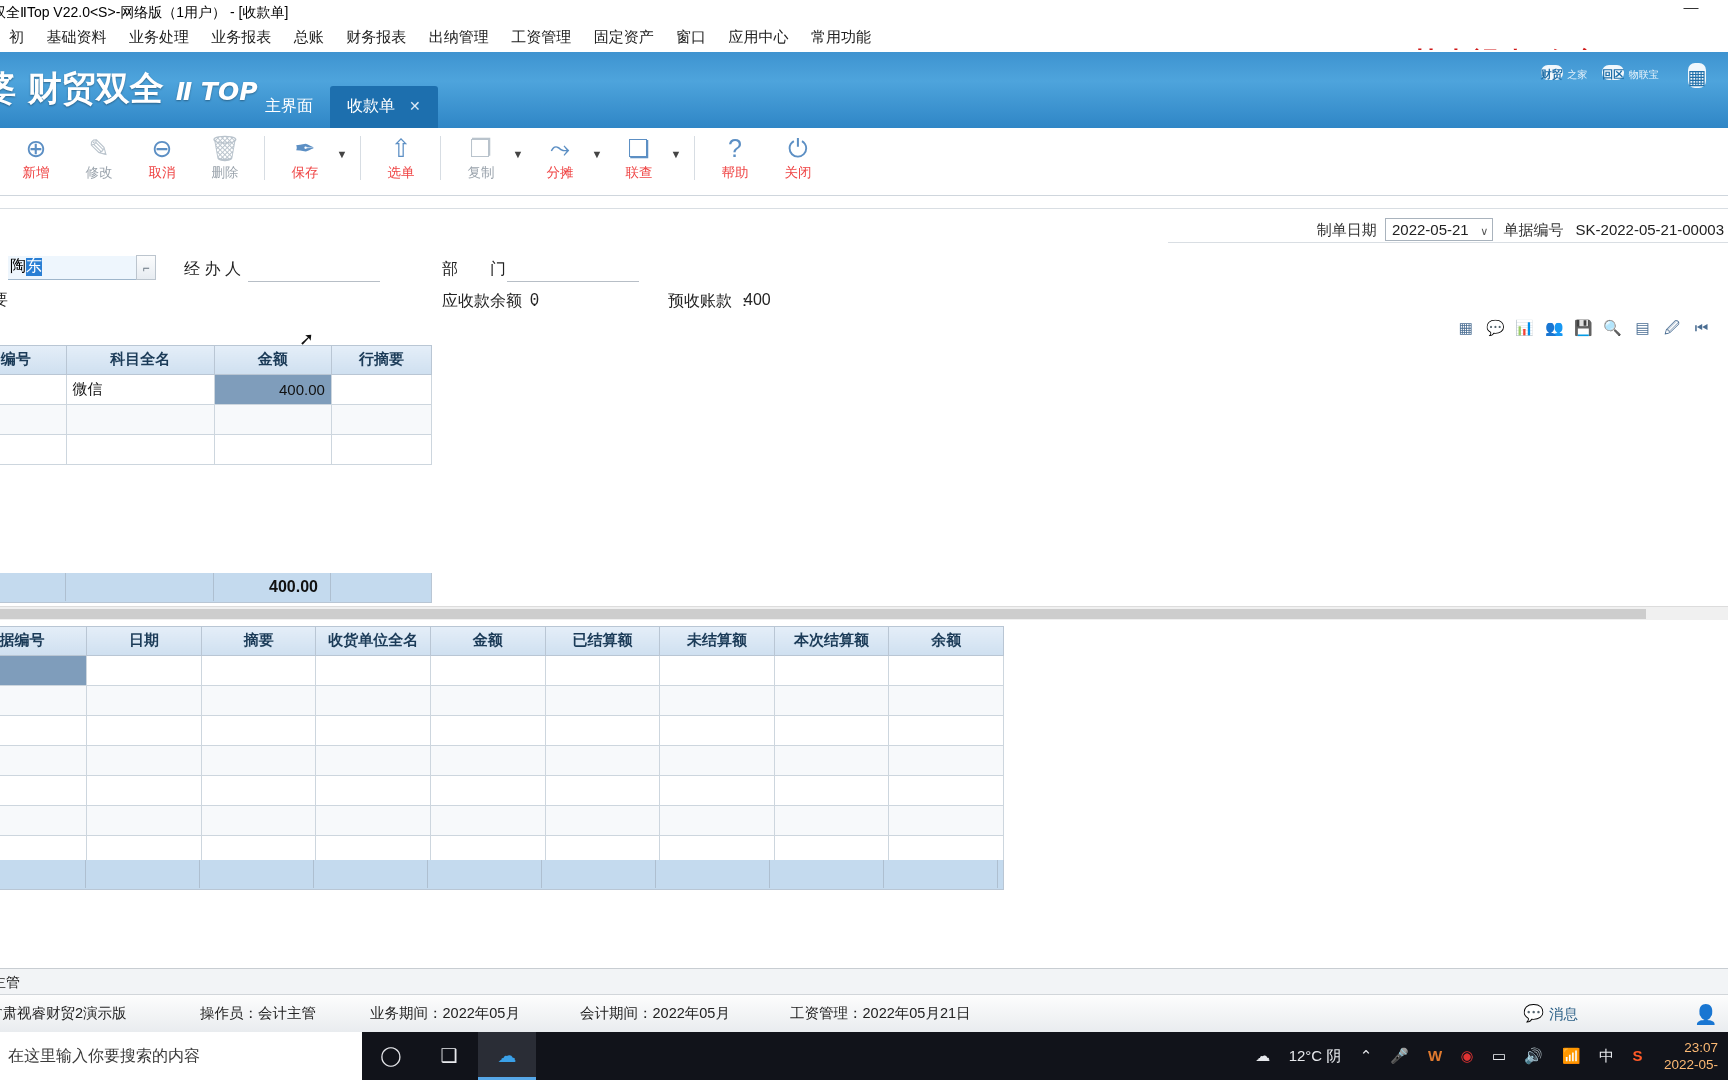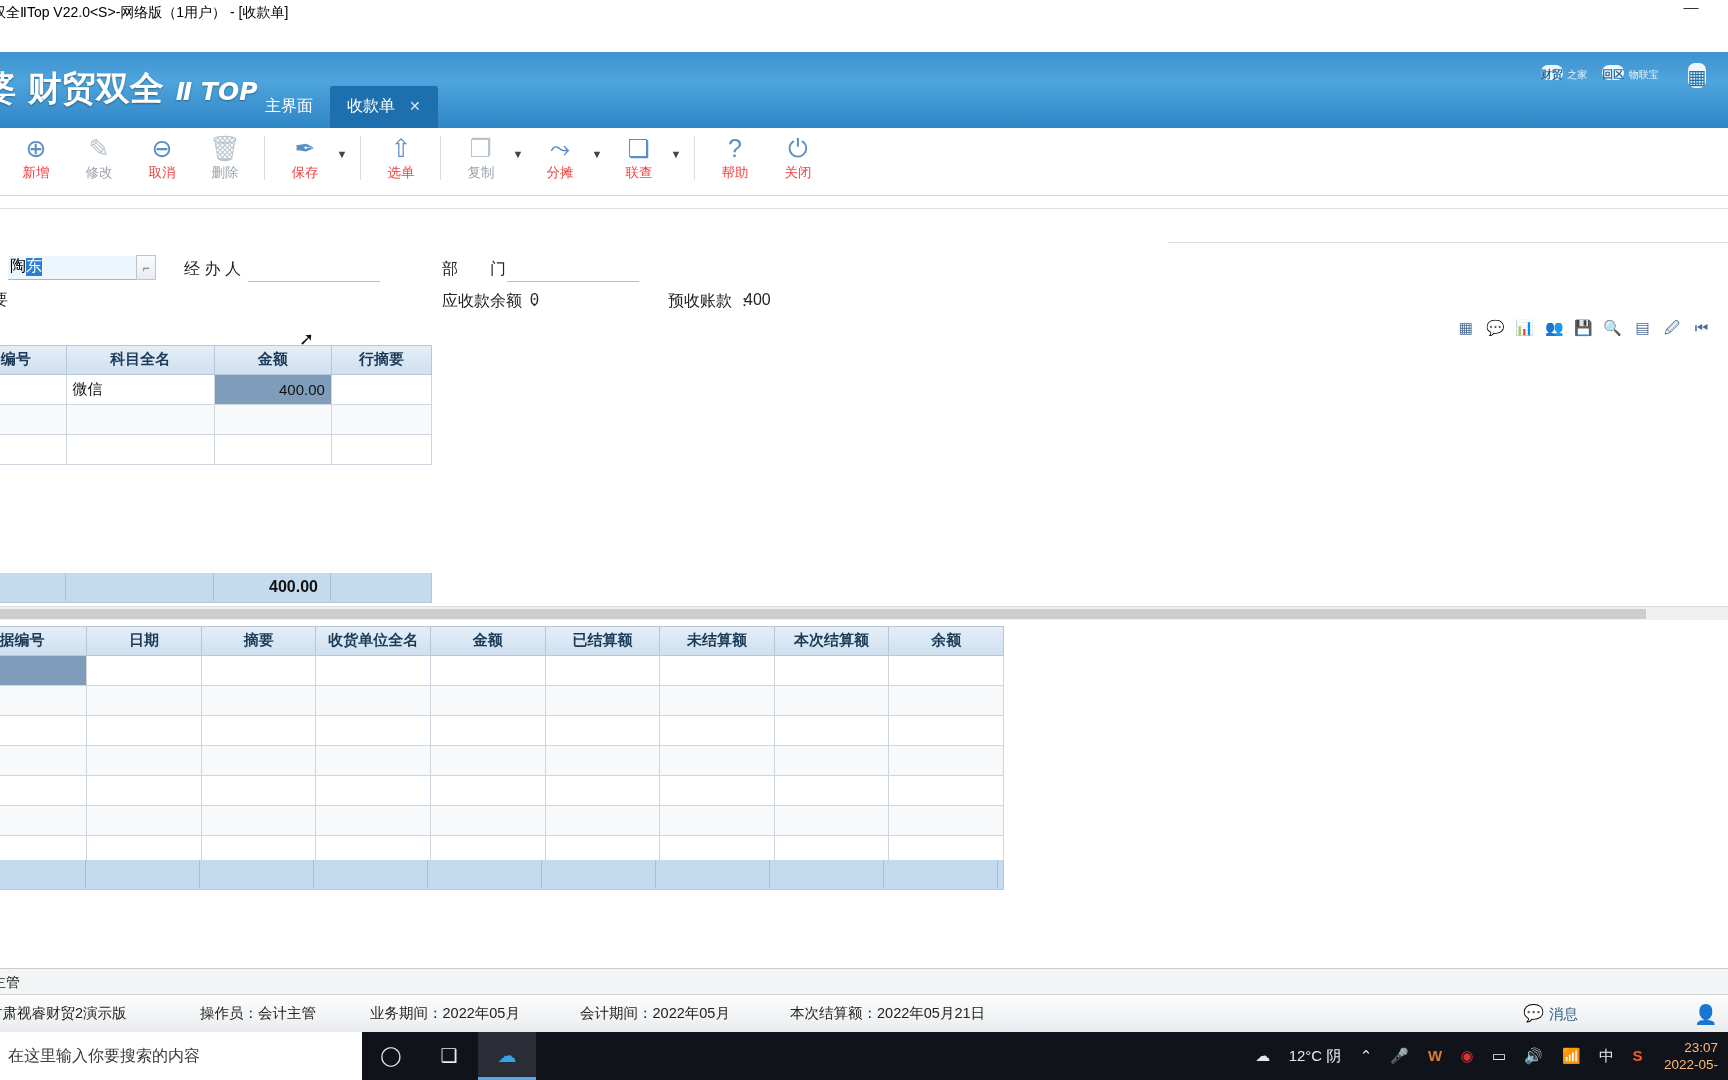--- a/index.html
+++ b/index.html
@@ -231,20 +231,35 @@
 </head>
 <body>
 
 <div id="app">
 
   <div class="titlebar">
     <span class="ttext">双全ⅡTop V22.0&lt;S&gt;-网络版（1用户） - [收款单]</span>
   </div>
   <div class="win-min">—</div>
 
+  <div class="menubar">
+    <span class="mitem">初</span>
+    <span class="mitem">基础资料</span>
+    <span class="mitem">业务处理</span>
+    <span class="mitem">业务报表</span>
+    <span class="mitem">总账</span>
+    <span class="mitem">财务报表</span>
+    <span class="mitem">出纳管理</span>
+    <span class="mitem">工资管理</span>
+    <span class="mitem">固定资产</span>
+    <span class="mitem">窗口</span>
+    <span class="mitem">应用中心</span>
+    <span class="mitem">常用功能</span>
+    <span class="brandtext">甘肃视睿 陶东 15719333</span>
+  </div>
 
   <div class="banner">
     <div class="logo">
       <span>婆 财贸双全</span>
       <span class="sub">Ⅱ TOP</span>
     </div>
     <div class="tabs">
       <span class="tab"><span>主界面</span></span><span class="tab active"><span>收款单</span><span class="x">✕</span></span>
     </div>
     <div class="banner-icons">
@@ -263,20 +278,29 @@
     </div>
   </div>
 
   <div class="toolbar">
     <span style="display:inline-block;width:0px;"></span>
     <span class="tbtn"><span class="ic">⊕</span><span class="lb">新增</span></span><span class="tbtn dim"><span class="ic">✎</span><span class="lb">修改</span></span><span class="tbtn"><span class="ic">⊖</span><span class="lb">取消</span></span><span class="tbtn dim"><span class="ic">🗑</span><span class="lb">删除</span></span><span class="tsep"></span><span class="tbtn"><span class="ic">✒</span><span class="lb">保存</span></span><span class="caret">▼</span><span class="tsep"></span><span class="tbtn"><span class="ic">⇧</span><span class="lb">选单</span></span><span class="tsep"></span><span class="tbtn dim"><span class="ic">❐</span><span class="lb">复制</span></span><span class="caret">▼</span><span class="tbtn"><span class="ic">⤳</span><span class="lb">分摊</span></span><span class="caret">▼</span><span class="tbtn"><span class="ic">❏</span><span class="lb">联查</span></span><span class="caret">▼</span><span class="tsep"></span><span class="tbtn"><span class="ic">?</span><span class="lb">帮助</span></span><span class="tbtn"><span class="ic">⏻</span><span class="lb">关闭</span></span>
   </div>
 
   <div class="divline"></div>
 
+  <div class="hdr-right">
+    <span class="lbl">制单日期</span>
+    <span class="date-sel">
+      <span class="cv">2022-05-21</span>
+      <span class="dn">∨</span>
+    </span>
+    <span class="lbl">单据编号</span>
+    <span style="margin-left:8px;">SK-2022-05-21-00003</span>
+  </div>
   <div class="divline2"></div>
 
   <div class="formrow">
 
     <span class="star" style="position:absolute; left:8px; top:2px;">*</span>
     <span class="fld-label" style="left:184px; top:3px;">经 办 人</span>
     <span class="inpline" style="left:248px; top:4px; width:132px;"></span>
     <span class="fld-label" style="left:442px; top:3px;">部　　门</span>
     <span class="inpline" style="left:507px; top:4px; width:132px;"></span>
   </div>
@@ -478,21 +502,21 @@
 
   <div class="statusline1">
     <span class="t">主管</span>
   </div>
 
   <div class="statusbar">
     <span class="sb-item" style="left:-12px;">甘肃视睿财贸2演示版</span>
     <span class="sb-item" style="left:200px;">操作员：会计主管</span>
     <span class="sb-item" style="left:370px;">业务期间：2022年05月</span>
     <span class="sb-item" style="left:580px;">会计期间：2022年05月</span>
-    <span class="sb-item" style="left:790px;">本次结算额：2022年05月21日</span>
+    <span class="sb-item" style="left:790px;">工资管理：2022年05月21日</span>
     <span class="sb-right" style="right:150px;">
       <span style="font-size:17px;">💬</span>
       <span>消息</span>
     </span>
     <span class="sb-right" style="right:10px;">
       <span style="font-size:19px;">👤</span>
       <span></span>
     </span>
   </div>
 

